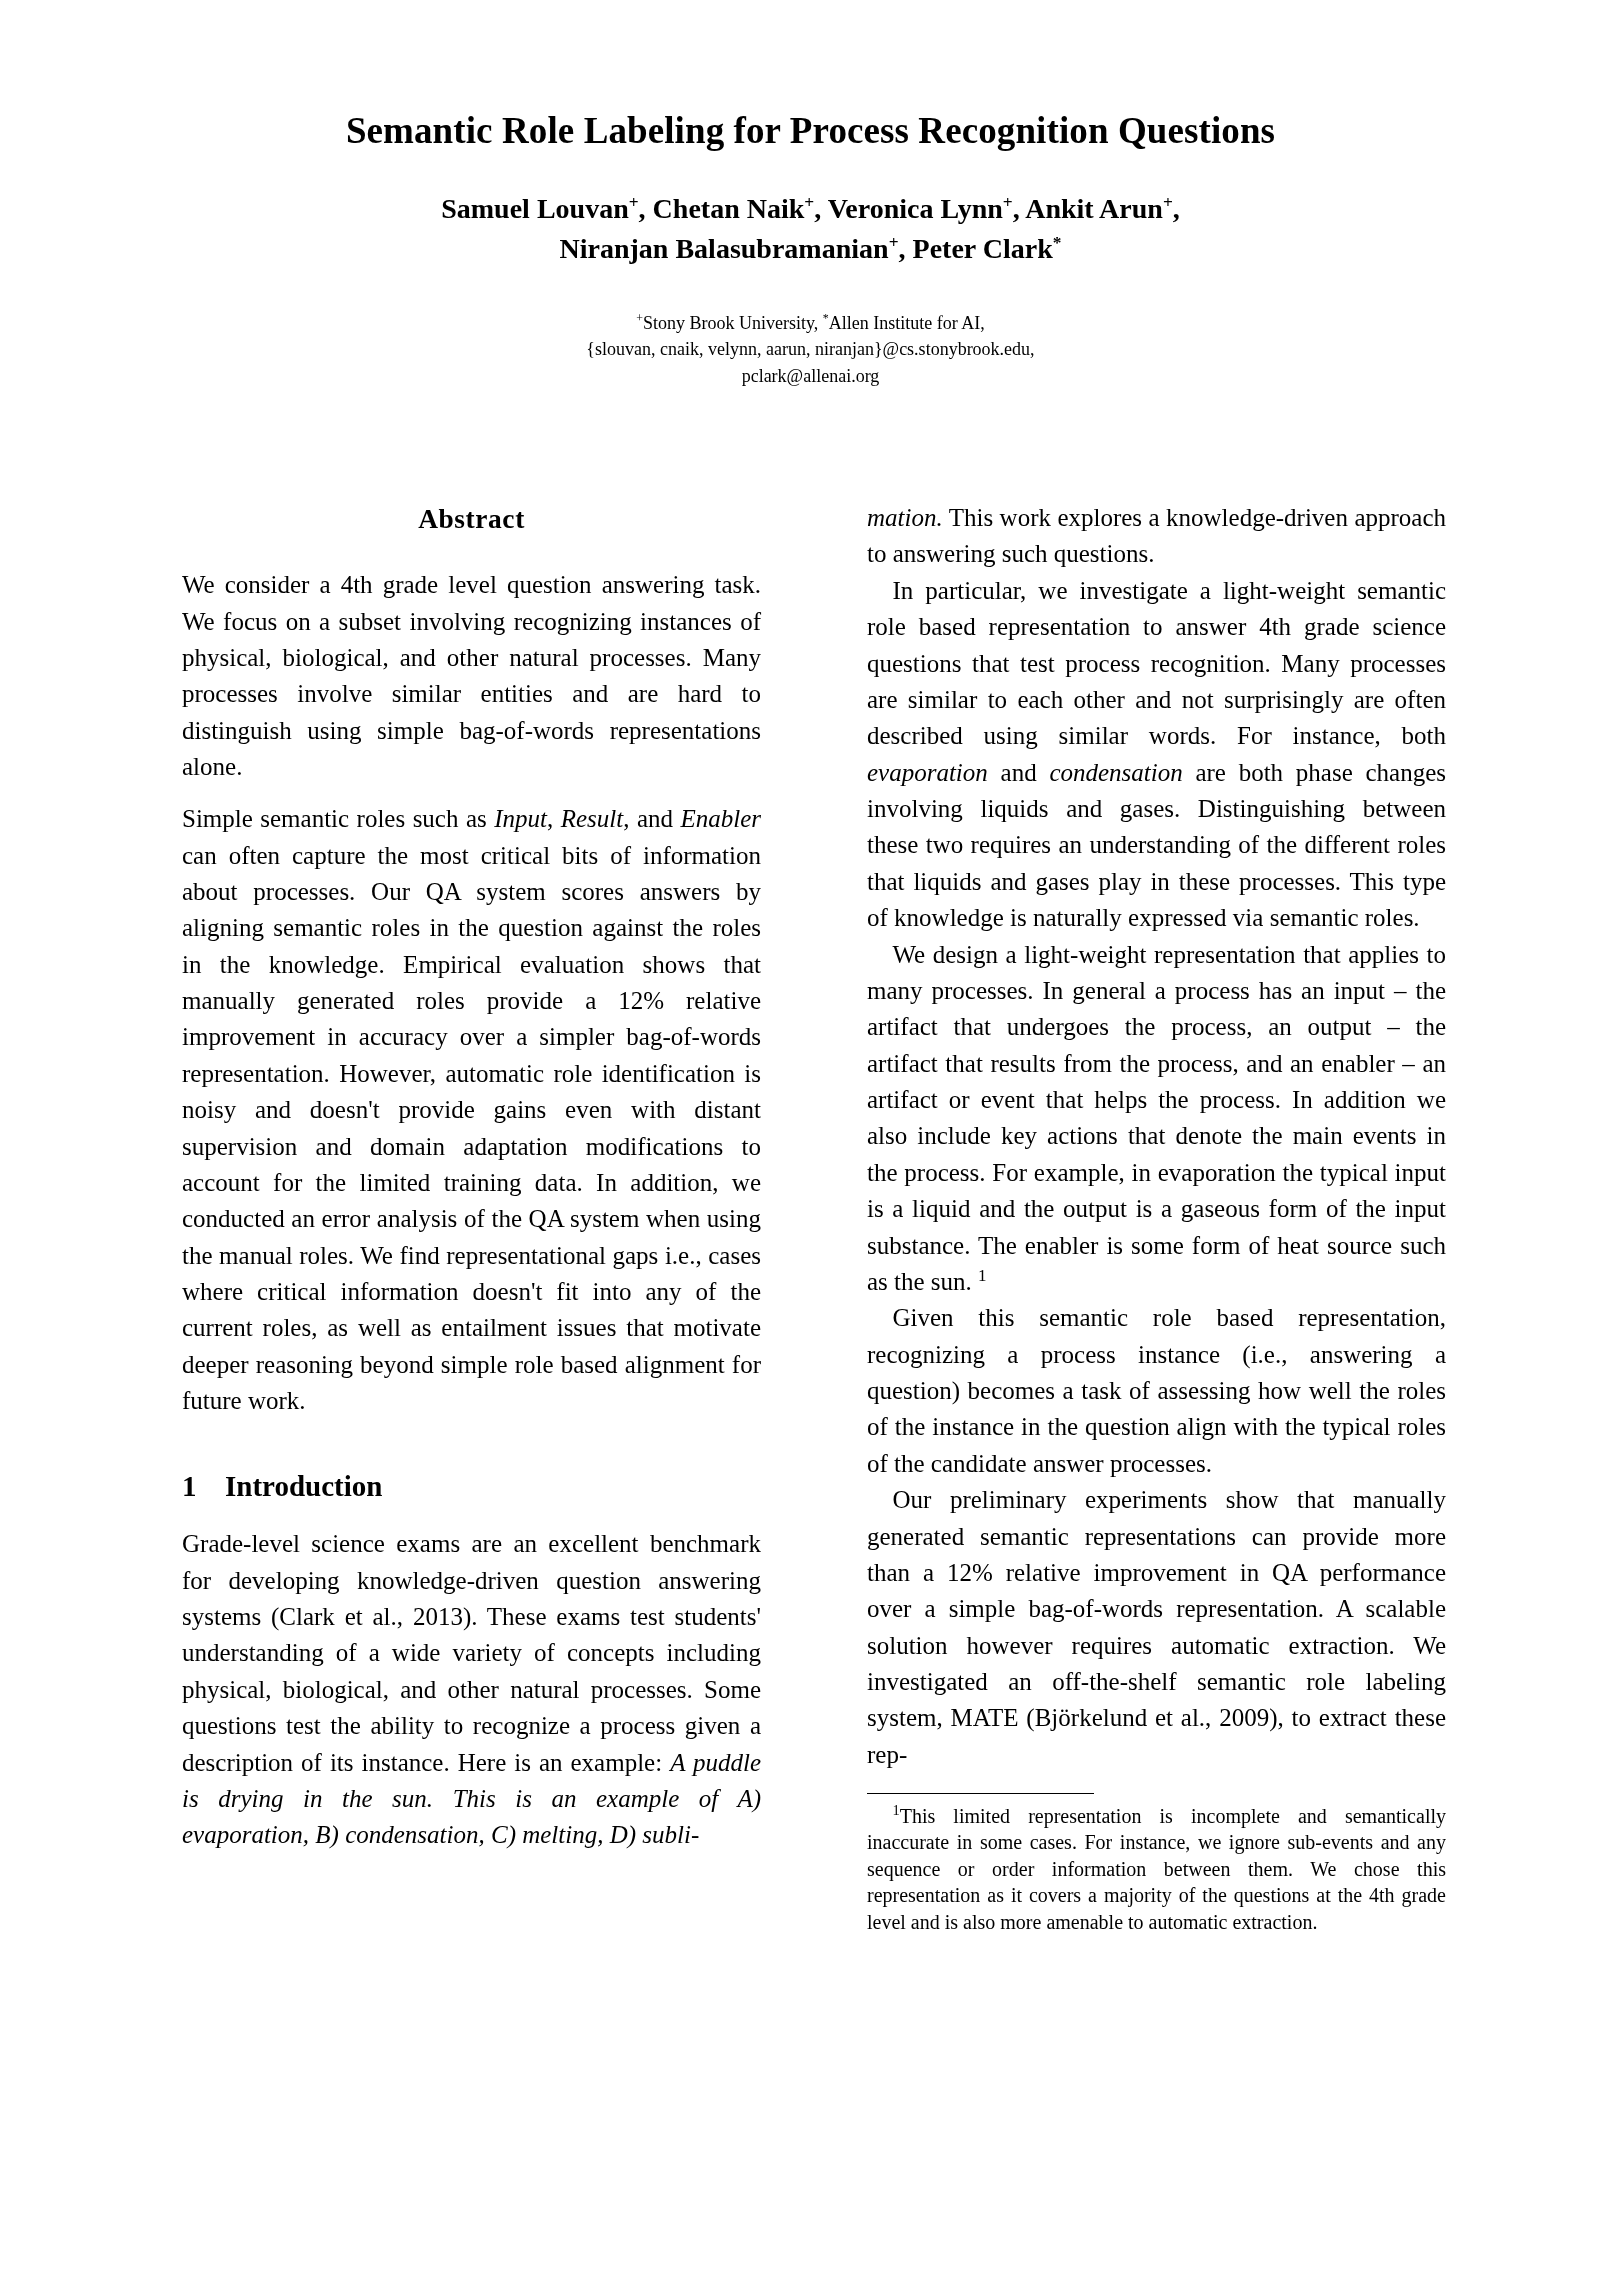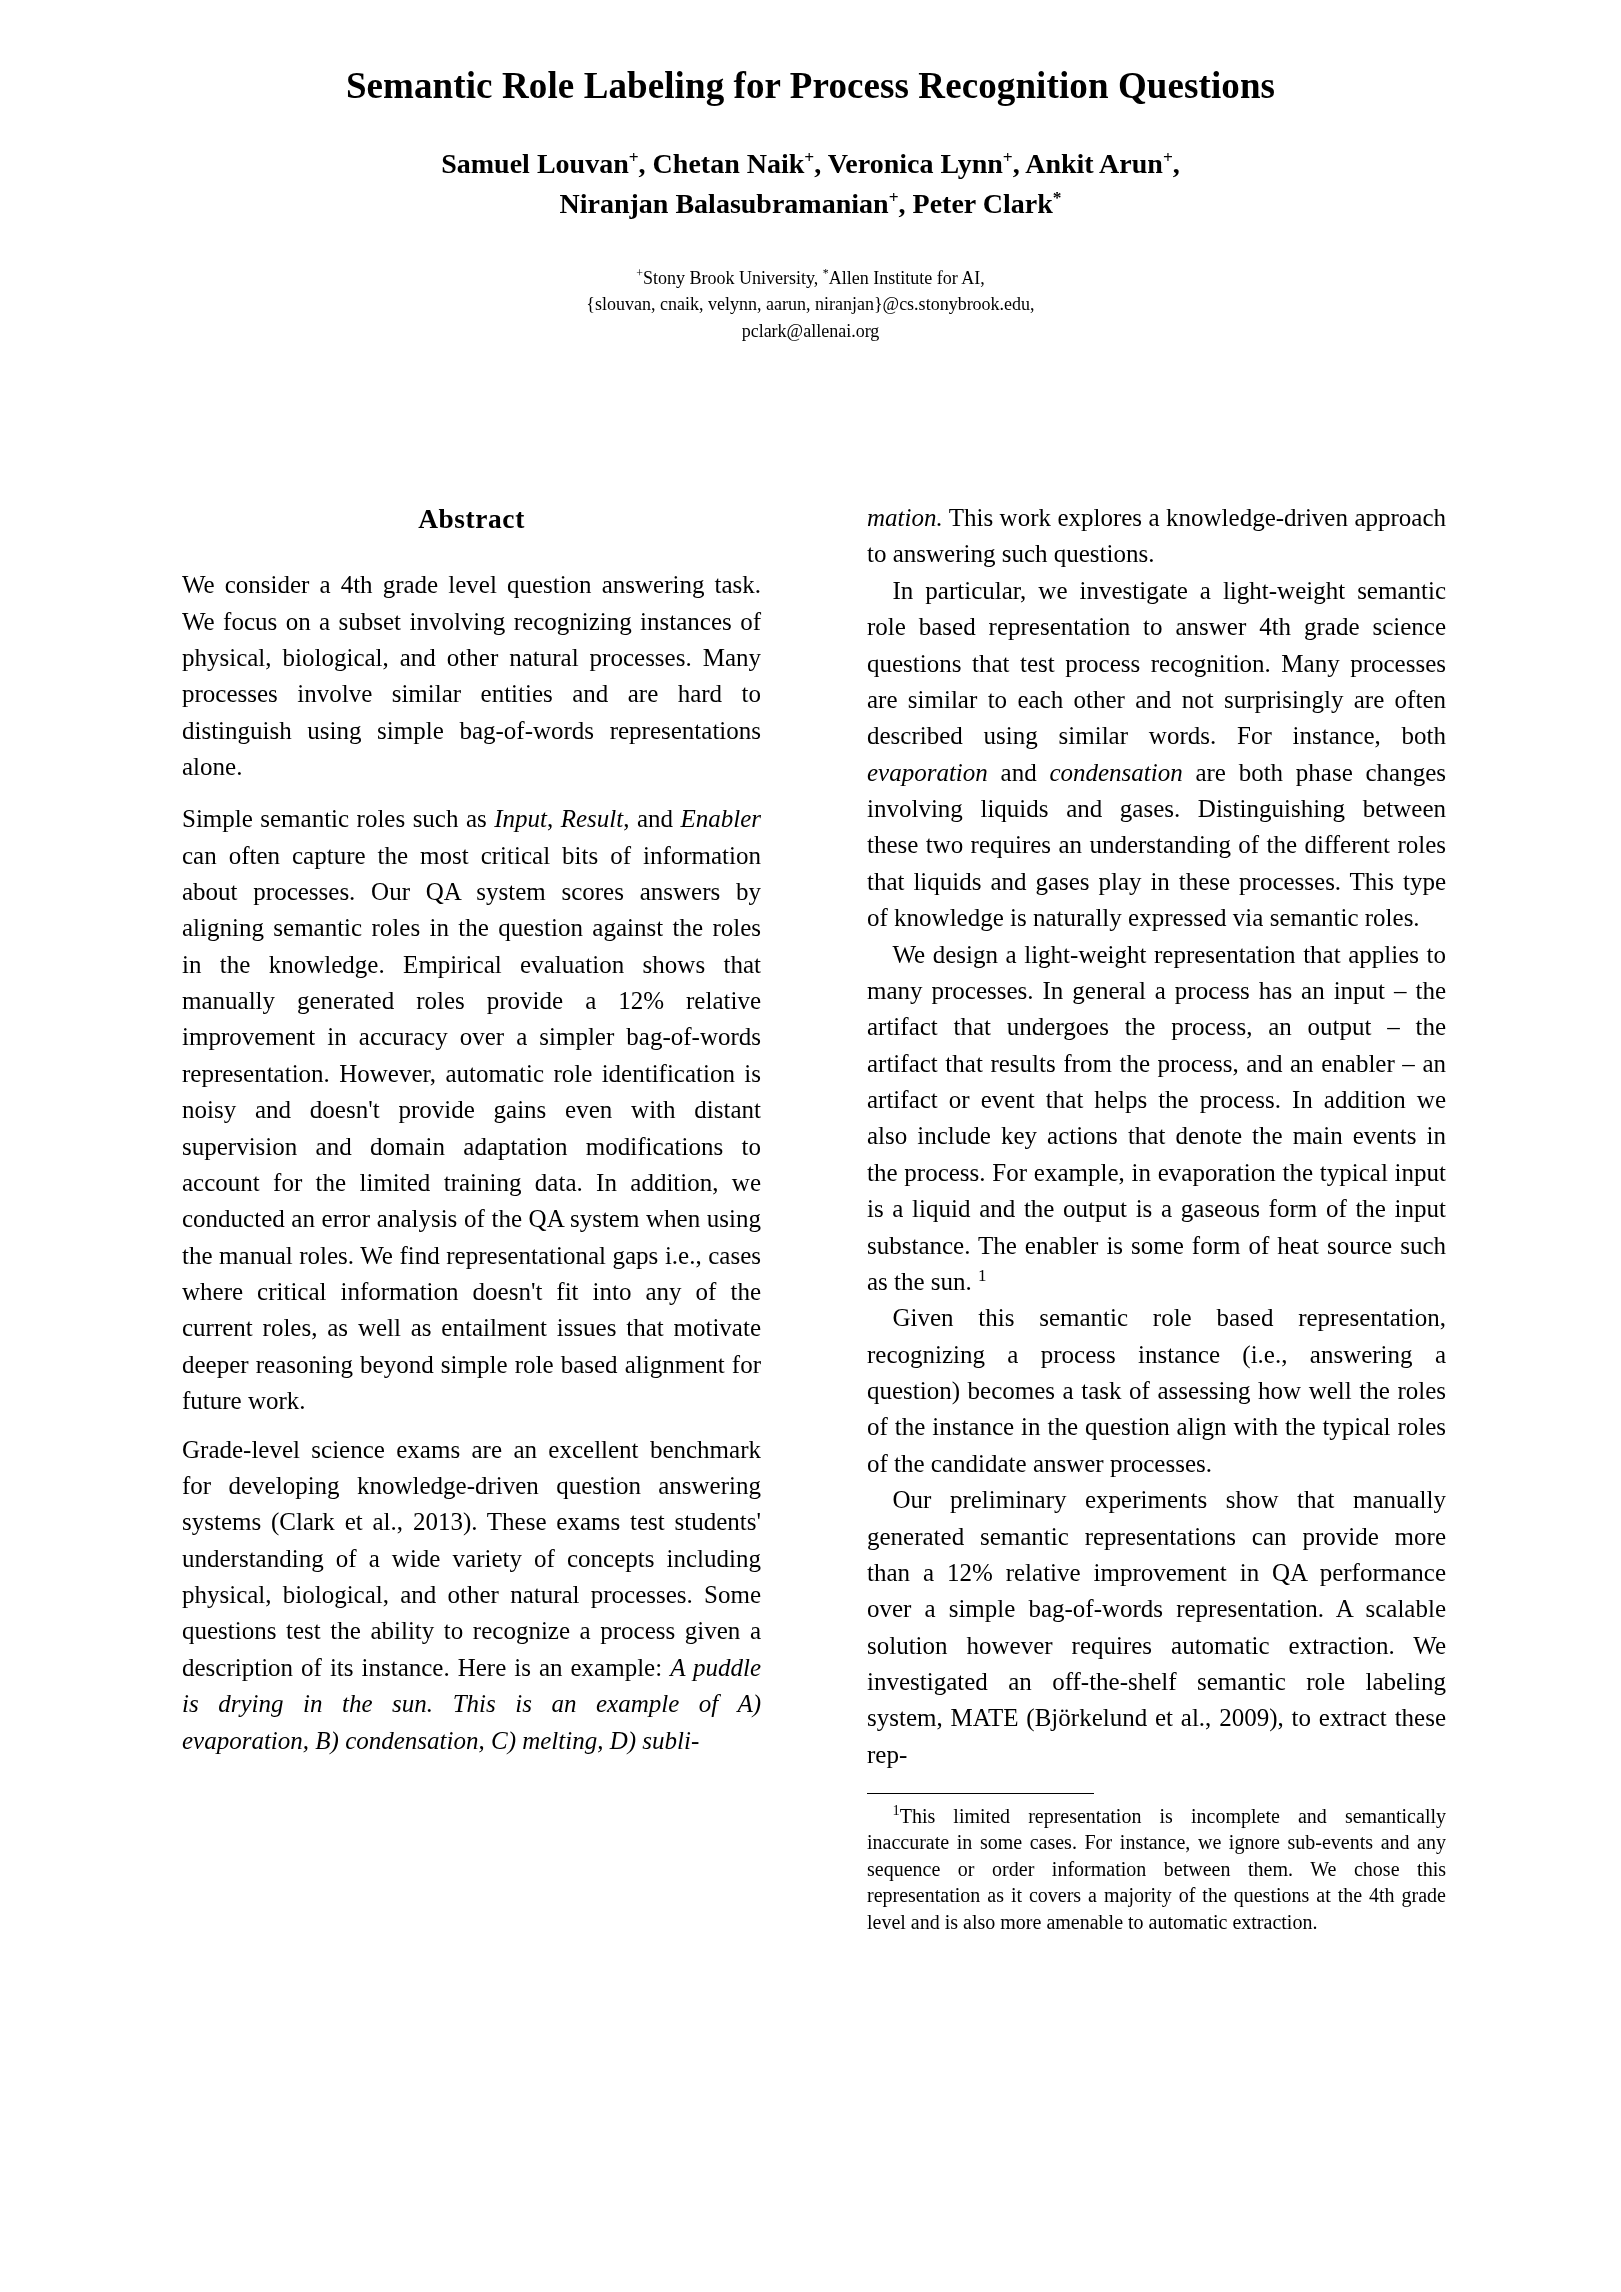--- a/index.html
+++ b/index.html
@@ -20,21 +20,21 @@
     height: 2293px;
     position: relative;
     box-sizing: border-box;
     padding: 0;
   }
 
   
   .title-block {
     width: 1264px;
     margin: 0 auto;
-    padding-top: 63px;
+    padding-top: 108px;
     text-align: center;
   }
   .paper-title {
     font-size: 37px;
     font-weight: bold;
     line-height: 1.25;
     letter-spacing: 0.1px;
     margin: 0;
   }
   .authors {
@@ -167,20 +167,21 @@
   <div class="columns">
 
     <div class="col">
       <div class="abstract-head">Abstract</div>
 
       <div class="abstract-body">
         <p class="first">We consider a 4th grade level question answering task. We focus on a subset involving recognizing instances of physical, biological, and other natural processes. Many processes involve similar entities and are hard to distinguish using simple bag-of-words representations alone.</p>
         <p class="first"><span>Simple semantic roles such as </span><i>Input</i><span>, </span><i>Result</i><span>, and </span><i>Enabler</i><span> can often capture the most critical bits of information about processes. Our QA system scores answers by aligning semantic roles in the question against the roles in the knowledge. Empirical evaluation shows that manually generated roles provide a 12% relative improvement in accuracy over a simpler bag-of-words representation. However, automatic role identification is noisy and doesn't provide gains even with distant supervision and domain adaptation modifications to account for the limited training data. In addition, we conducted an error analysis of the QA system when using the manual roles. We find representational gaps i.e., cases where critical information doesn't fit into any of the current roles, as well as entailment issues that motivate deeper reasoning beyond simple role based alignment for future work.</span></p>
       </div>
 
+      <div class="section-head"><span class="num">1</span><span>Introduction</span></div>
 
       <p class="first"><span>Grade-level science exams are an excellent benchmark for developing knowledge-driven question answering systems (Clark et al., 2013). These exams test students' understanding of a wide variety of concepts including physical, biological, and other natural processes. Some questions test the ability to recognize a process given a description of its instance. Here is an example: </span><i>A puddle is drying in the sun. This is an example of A) evaporation, B) condensation, C) melting, D) subli-</i></p>
     </div>
 
     <div class="col">
       <p class="first"><i>mation.</i><span> This work explores a knowledge-driven approach to answering such questions.</span></p>
 
       <p><span>In particular, we investigate a light-weight semantic role based representation to answer 4th grade science questions that test process recognition. Many processes are similar to each other and not surprisingly are often described using similar words. For instance, both </span><i>evaporation</i><span> and </span><i>condensation</i><span> are both phase changes involving liquids and gases. Distinguishing between these two requires an understanding of the different roles that liquids and gases play in these processes. This type of knowledge is naturally expressed via semantic roles.</span></p>
 
       <p><span>We design a light-weight representation that applies to many processes. In general a process has an input – the artifact that undergoes the process, an output – the artifact that results from the process, and an enabler – an artifact or event that helps the process. In addition we also include key actions that denote the main events in the process. For example, in evaporation the typical input is a liquid and the output is a gaseous form of the input substance. The enabler is some form of heat source such as the sun.</span> <span class="fn-ref">1</span></p>

